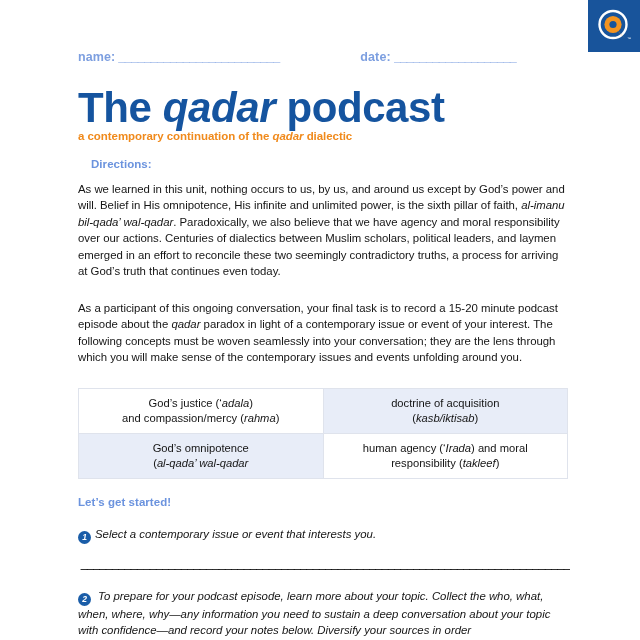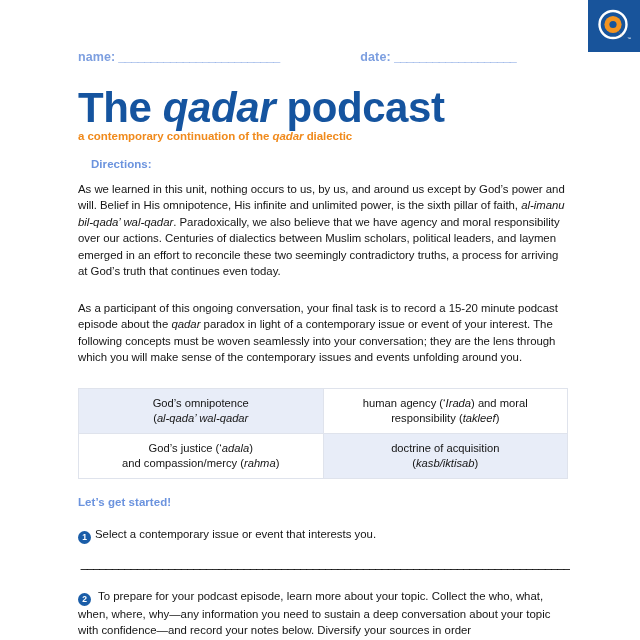--- a/index.html
+++ b/index.html
@@ -151,20 +151,21 @@
   .concepts-table em { font-style: italic; }
 
   
   .step {
     position: absolute;
     left: 78px;
     width: 492px;
     font-size: 11.4px;
     line-height: 16.4px;
     color: #141414;
+    font-style: italic;
   }
   .step-1 { top: 526px; }
   .step-2 { top: 588px; }
 
   .num-badge {
     display: inline-block;
     width: 13px;
     height: 13px;
     border-radius: 50%;
     background: #1a5da8;
@@ -230,39 +231,39 @@
     <span>As we learned in this unit, nothing occurs to us, by us, and around us except by God’s power and will. Belief in His omnipotence, His infinite and unlimited power, is the sixth pillar of faith, </span><em>al-imanu bil-qada’ wal-qadar</em><span>. Paradoxically, we also believe that we have agency and moral responsibility over our actions. Centuries of dialectics between Muslim scholars, political leaders, and laymen emerged in an effort to reconcile these two seemingly contradictory truths, a process for arriving at God’s truth that continues even today.</span>
   </div>
 
   <div class="para para-2">
     <span>As a participant of this ongoing conversation, your final task is to record a 15-20 minute podcast episode about the </span><em>qadar</em><span> paradox in light of a contemporary issue or event of your interest. The following concepts must be woven seamlessly into your conversation; they are the lens through which you will make sense of the contemporary issues and events unfolding around you.</span>
   </div>
 
   <table class="concepts-table">
     <tbody>
         <tr>
+      <td class="plain">
+        <span>God’s justice (‘</span><em>adala</em><span>)</span><br>
+        <span>and compassion/mercy (</span><em>rahma</em><span>)</span>
+      </td>
+      <td class="shaded">
+        <span>doctrine of acquisition</span><br>
+        <span>(</span><em>kasb/iktisab</em><span>)</span>
+      </td>
+    </tr>
+    <tr>
       <td class="shaded">
         <span>God’s omnipotence</span><br>
         <span>(</span><em>al-qada’ wal-qadar</em><span></span>
       </td>
       <td class="plain">
         <span>human agency (‘</span><em>Irada</em><span>) and moral</span><br>
         <span>responsibility (</span><em>takleef</em><span>)</span>
       </td>
     </tr>
-    <tr>
-      <td class="plain">
-        <span>God’s justice (‘</span><em>adala</em><span>)</span><br>
-        <span>and compassion/mercy (</span><em>rahma</em><span>)</span>
-      </td>
-      <td class="shaded">
-        <span>doctrine of acquisition</span><br>
-        <span>(</span><em>kasb/iktisab</em><span>)</span>
-      </td>
-    </tr>
   </tbody>
     </table>
 
   <div class="section-head started-head">Let’s get started!</div>
 
   <div class="step step-1">
     <span class="num-badge">1</span><span>Select a contemporary issue or event that interests you.</span>
   </div>
 
   <div class="answer-rule">______________________________________________________________________________</div>

